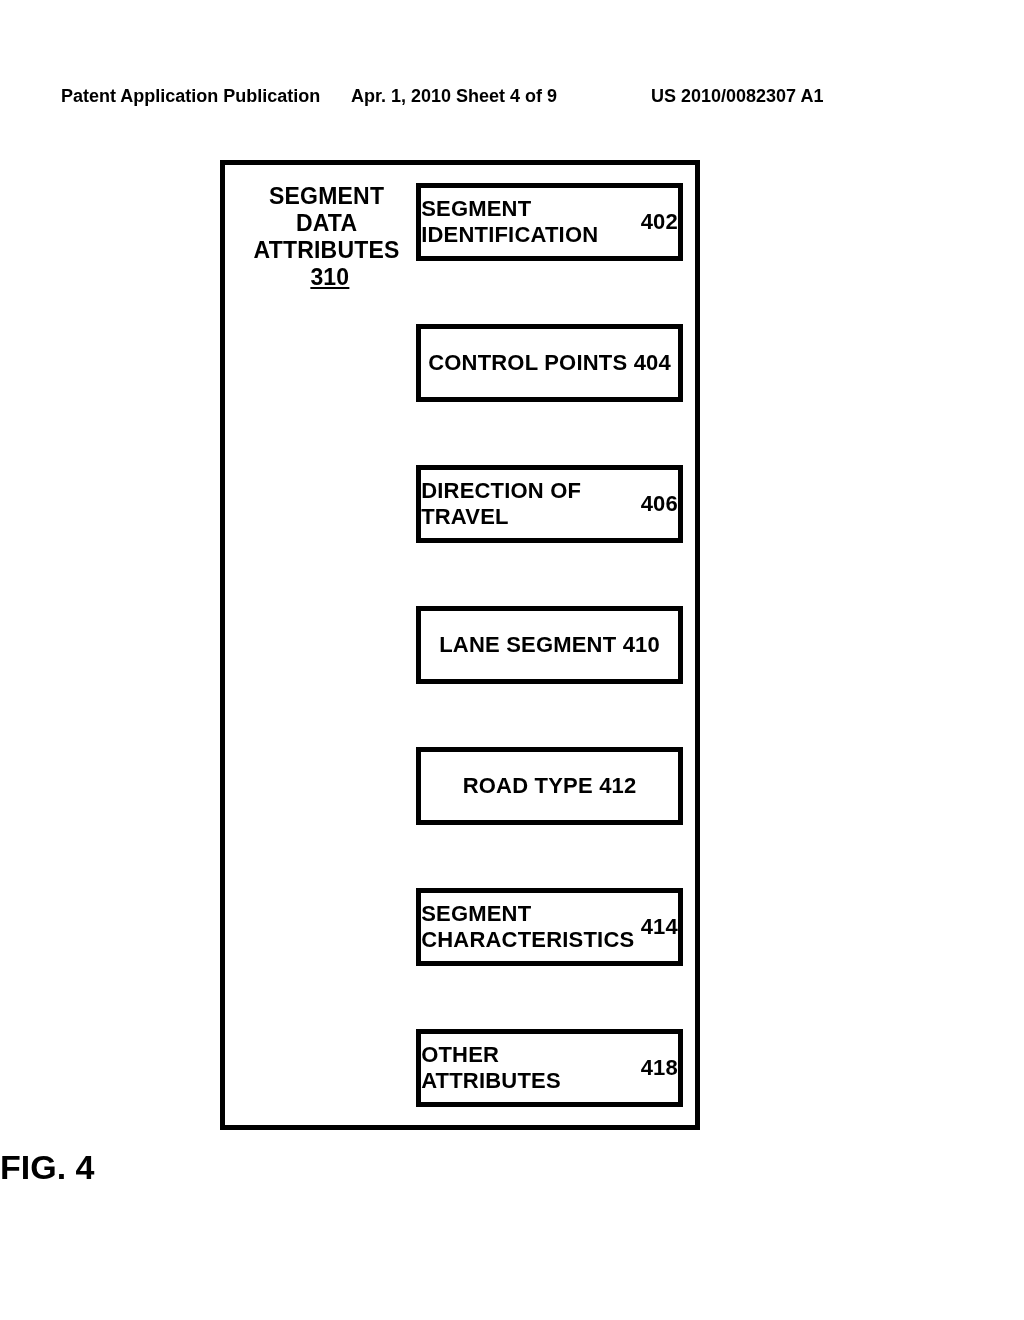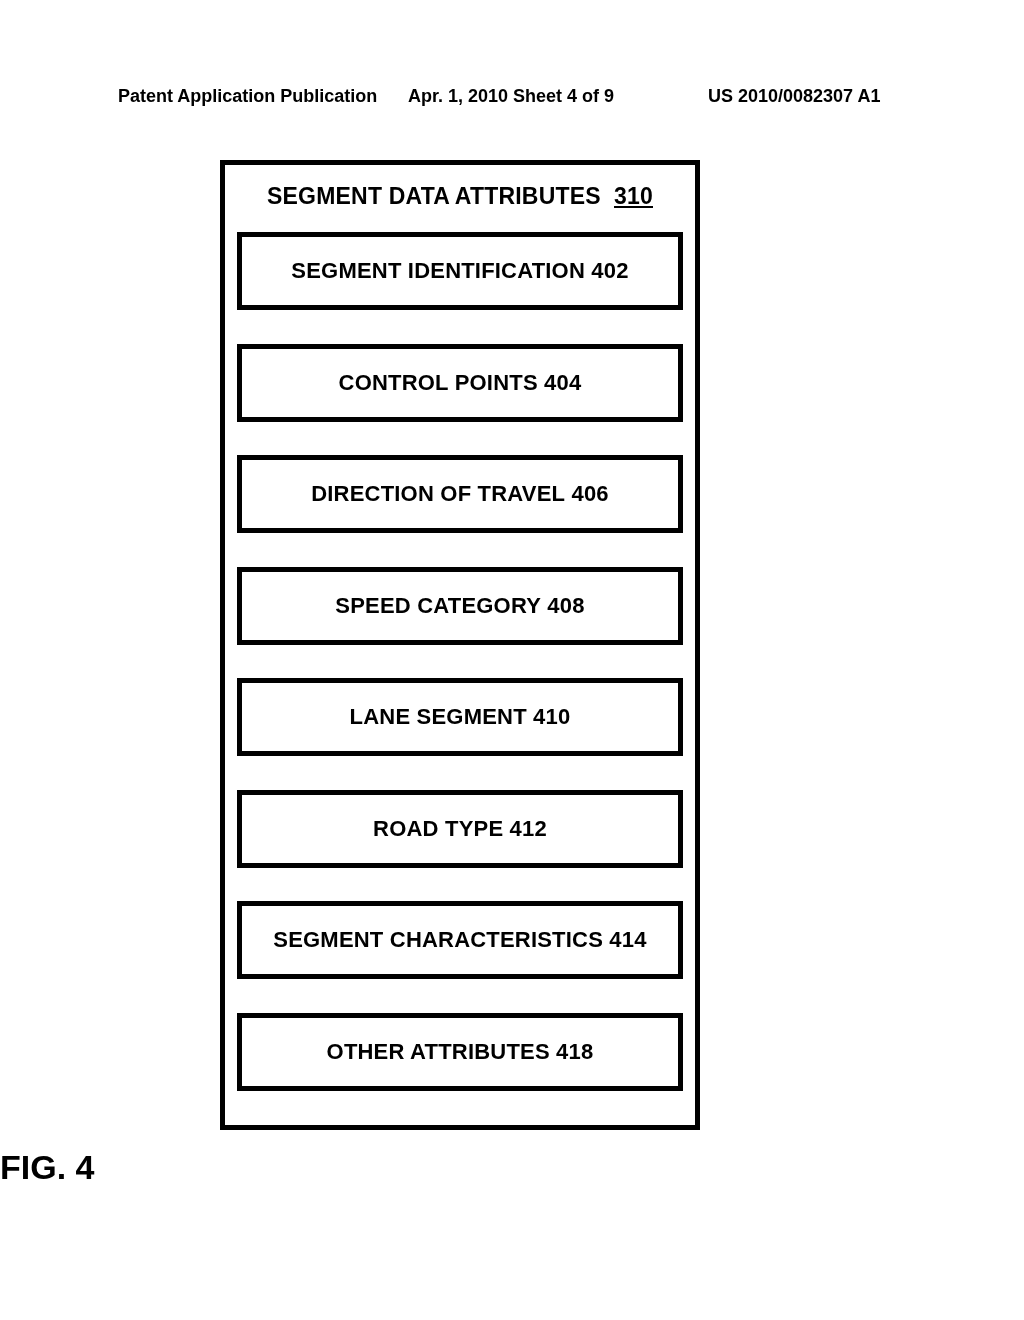--- a/index.html
+++ b/index.html
@@ -12,21 +12,21 @@
       height: 1320px;
       background: #ffffff;
       font-family: Arial, Helvetica, sans-serif;
       position: relative;
     }
     .header {
       position: absolute;
       top: 86px;
       left: 0;
       width: 100%;
-      padding: 0 110px 0 118px;
+      padding: 0 110px 0 61px;
       display: flex;
       justify-content: flex-start;
       font-size: 18px;
       font-weight: bold;
       color: #000;
     }
     .header-left {
       width: 290px;
     }
     .header-center {
@@ -38,21 +38,21 @@
     .outer-box {
       position: absolute;
       top: 160px;
       left: 220px;
       width: 480px;
       height: 970px;
       border: 5px solid #000;
       background: #fff;
       padding: 18px 12px 18px 12px;
       display: flex;
-      flex-direction: column;
+      flex-direction: row;
     }
     .outer-title {
       font-size: 23px;
       font-weight: bold;
       text-align: center;
       margin-bottom: 22px;
       letter-spacing: 0.2px;
     }
     .outer-title .refnum {
       text-decoration: underline;
@@ -64,21 +64,21 @@
       height: 78px;
       display: flex;
       align-items: center;
       justify-content: center;
       font-size: 22px;
       font-weight: bold;
       margin-bottom: 10px;
       letter-spacing: 0.2px;
     }
     .attr-box:last-child {
-      margin-bottom: 16px;
+      margin-bottom: 0;
     }
     .attr-box .refnum {
     }
     .attribute-stack {
       display: flex;
       flex-direction: column;
       justify-content: space-between;
       flex: 1;
     }
     .figure-caption {
@@ -115,25 +115,20 @@
       <span>CONTROL POINTS</span>
       <span>&nbsp;</span>
         <span class="refnum">404</span>
     </div>
     <div class="attr-box">
       <span>DIRECTION OF TRAVEL</span>
       <span>&nbsp;</span>
         <span class="refnum">406</span>
     </div>
     <div class="attr-box">
-      <span>SPEED CATEGORY</span>
-      <span>&nbsp;</span>
-        <span class="refnum">408</span>
-    </div>
-    <div class="attr-box">
       <span>LANE SEGMENT</span>
       <span>&nbsp;</span>
         <span class="refnum">410</span>
     </div>
     <div class="attr-box">
       <span>ROAD TYPE</span>
       <span>&nbsp;</span>
         <span class="refnum">412</span>
     </div>
     <div class="attr-box">

